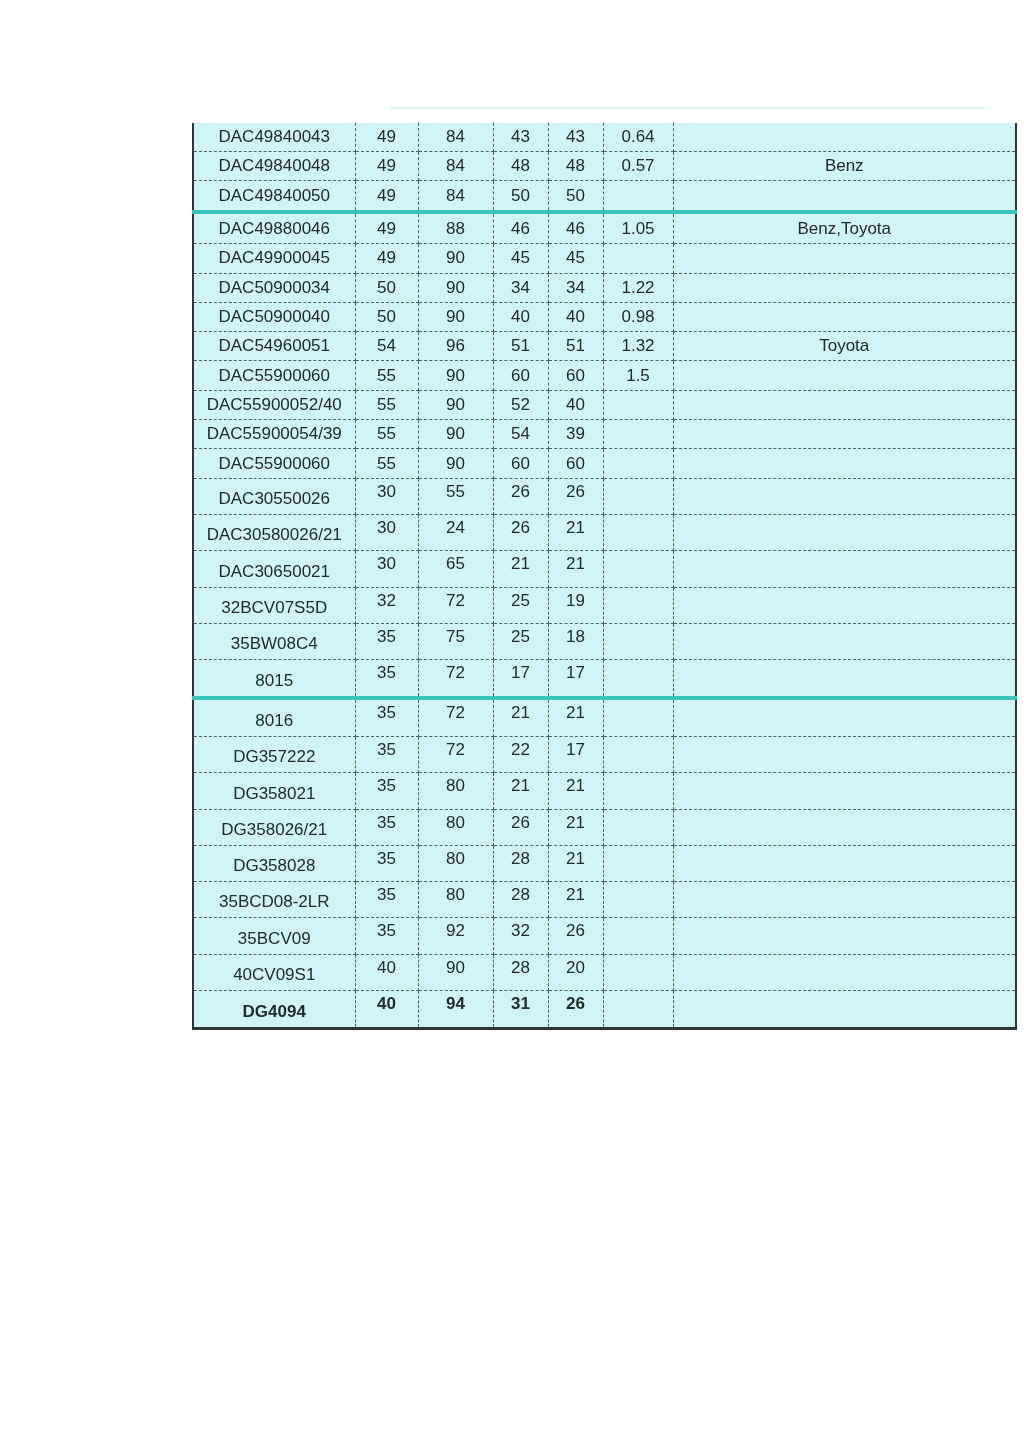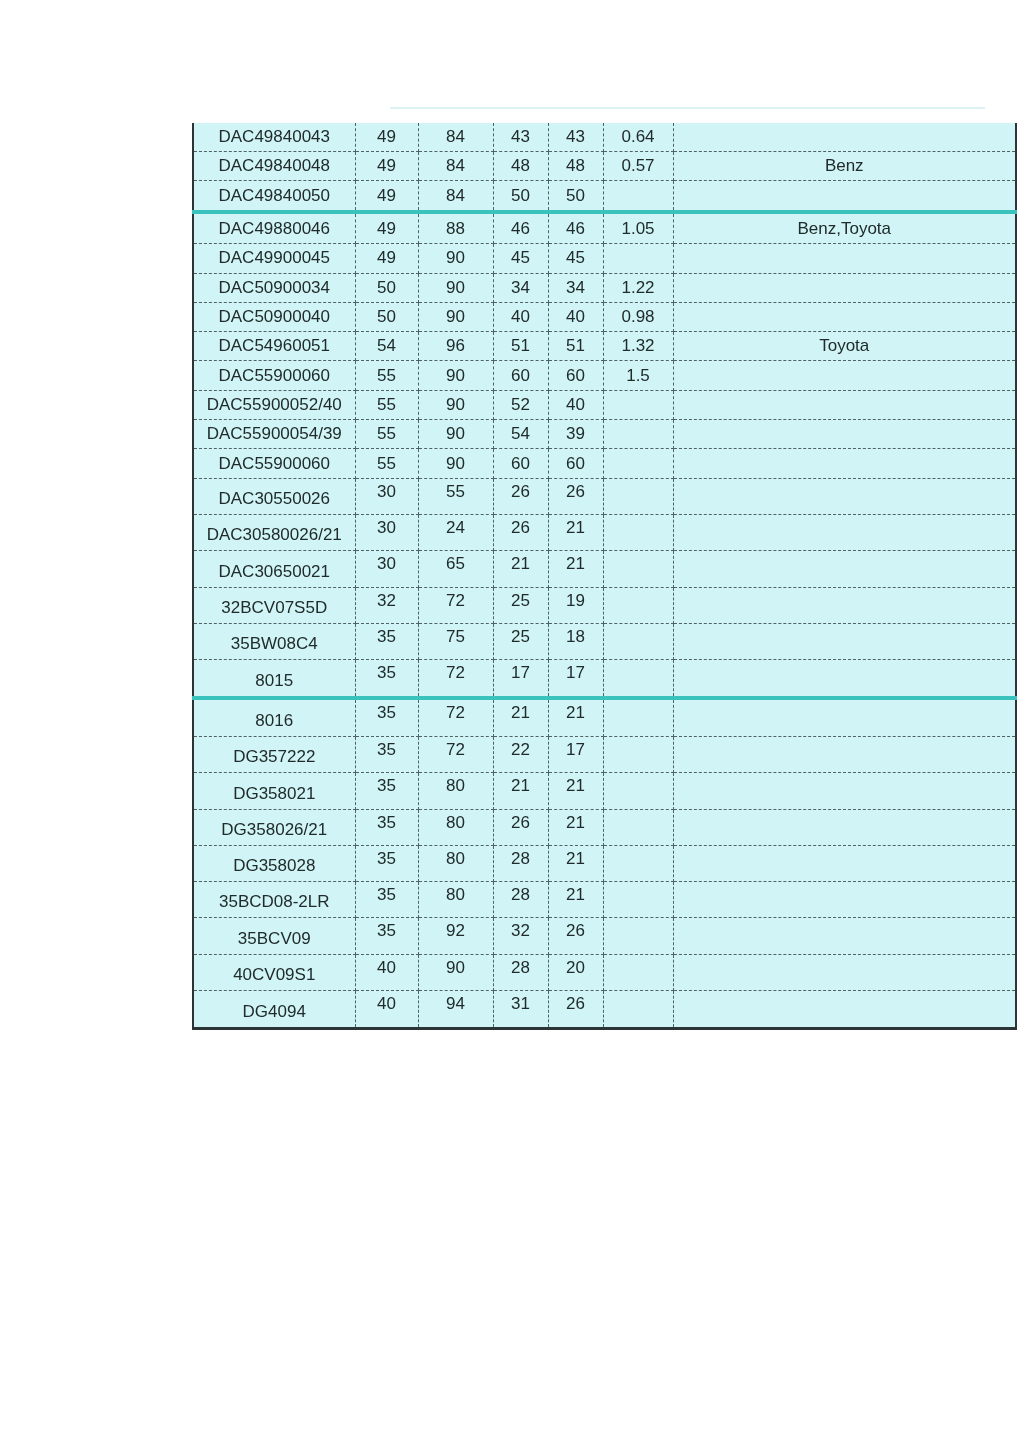--- a/index.html
+++ b/index.html
@@ -48,21 +48,21 @@
     background: var(--cell-background, #d1f5f6);
     text-align: center;
     vertical-align: middle;
     font-size: 17px;
     color: var(--text, #212b2b);
     padding: 0;
     white-space: nowrap;
     overflow: hidden;
   }
   td:last-child { border-right: none; margin-left: 17px; }
-  tr:last-child td { border-bottom: none; }
+  tr:last-child td { border-bottom: none; font-weight: bold; }
   tr.thick td { border-bottom: 4px solid var(--accent-line, #3ac2bd); }
   tr.raised td.c-num  { vertical-align: top;    padding-top: 3px; }
   tr.raised td.c-name { vertical-align: bottom; padding-bottom: 5px; margin-top: 24px; }
 </style>
 </head>
 <body style="background: rgb(255, 255, 255);">
 
 <div class="faint-rule"></div>
 
 <div class="table-wrap">

